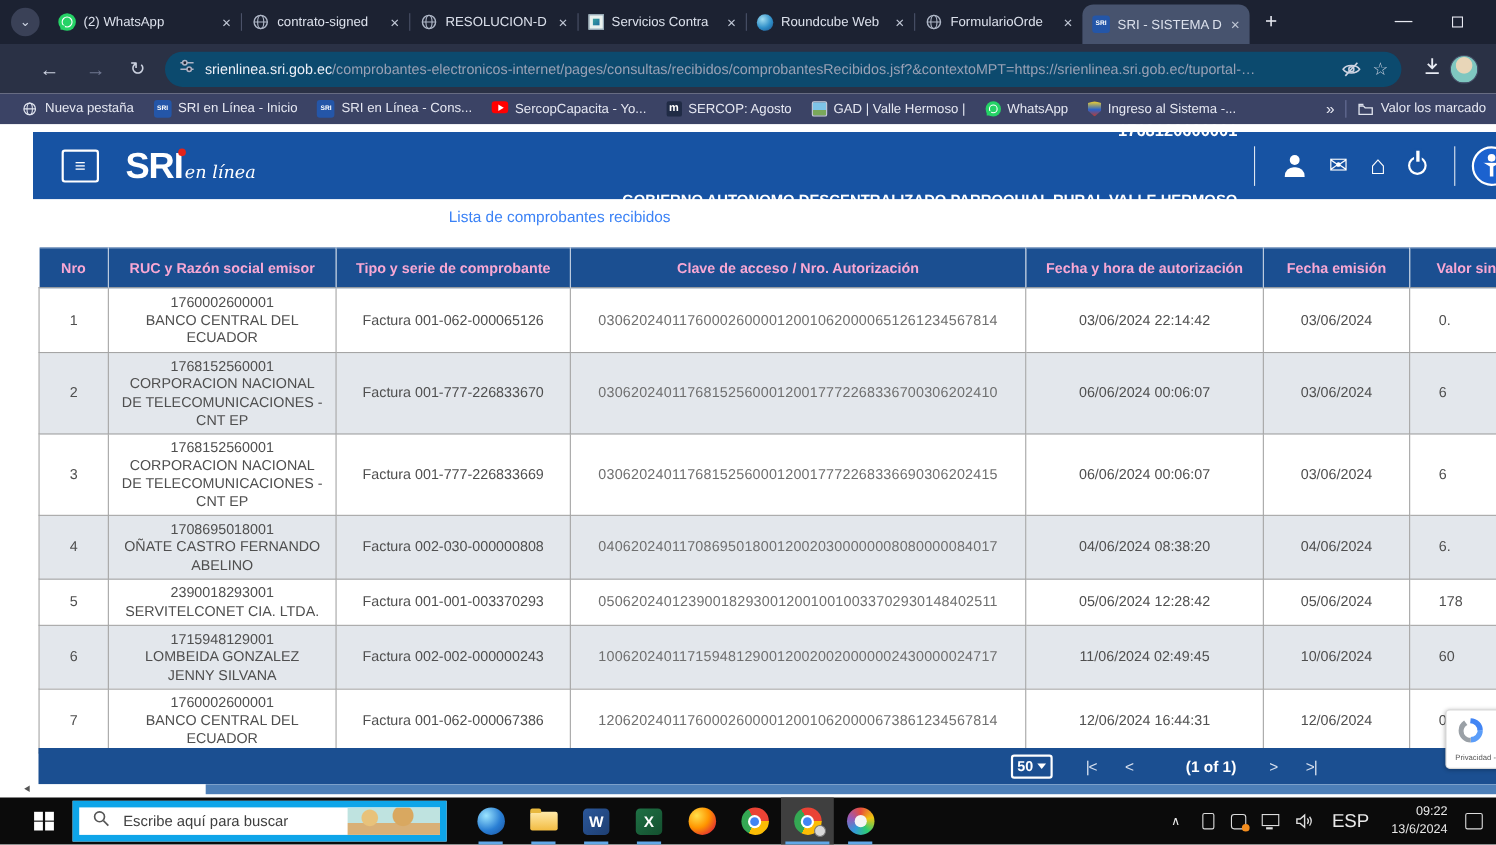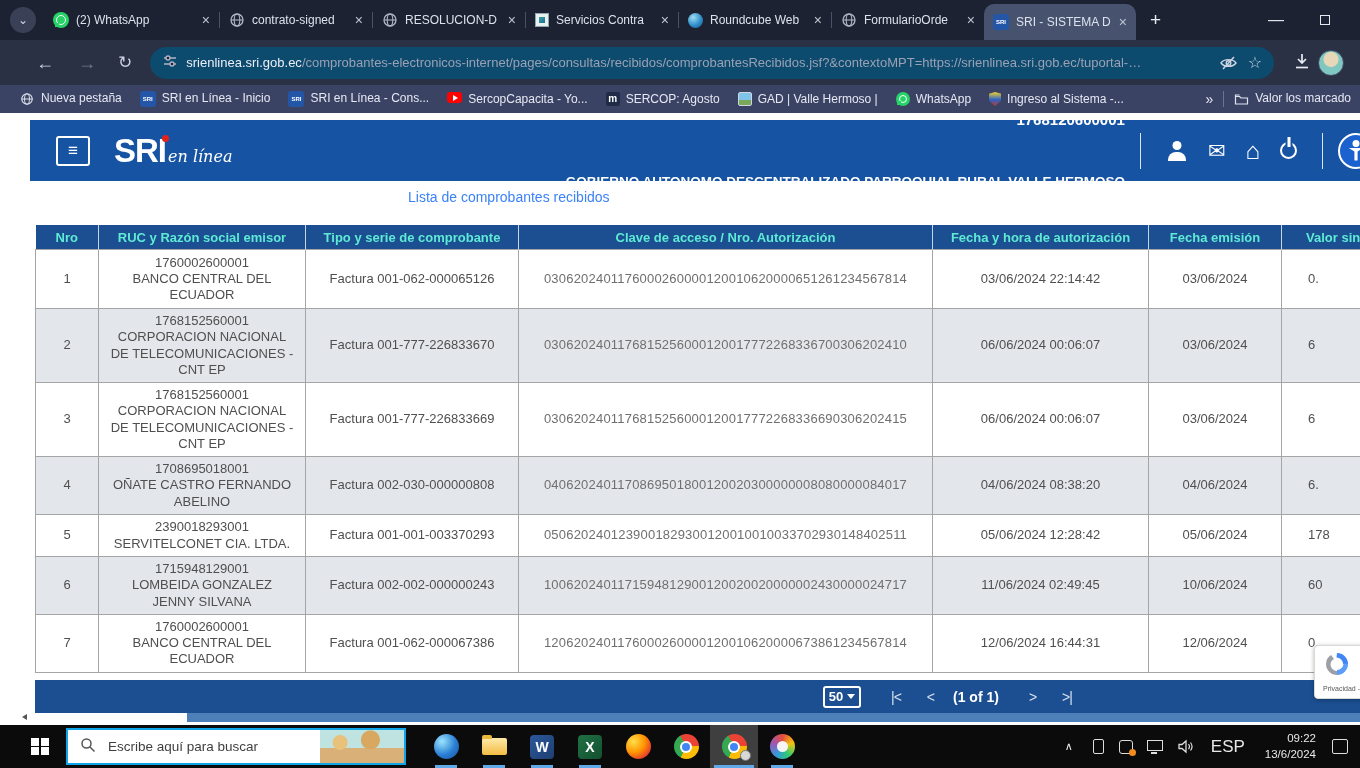--- a/index.html
+++ b/index.html
@@ -78,52 +78,52 @@
   .i-home{font-size:24px;color:#fff;font-weight:bold;}
   .i-power{width:17px;height:17px;border:2.5px solid #fff;border-radius:50%;position:relative;}
   .i-power::after{content:"";position:absolute;top:-7px;left:50%;transform:translateX(-50%);width:3px;height:10px;background:#fff;box-shadow:0 0 0 2px #1753a3;}
   .i-access{width:36px;height:36px;border-radius:50%;background:#1b62cf;border:2px solid #fff;position:relative;margin-right:-14px;}
   .i-access::before{content:"";position:absolute;top:5px;left:50%;transform:translateX(-50%);width:7px;height:7px;border-radius:50%;background:#fff;}
   .i-access::after{content:"";position:absolute;top:13px;left:50%;transform:translateX(-50%);width:16px;height:13px;background:#fff;clip-path:polygon(0 0,100% 0,60% 30%,60% 100%,40% 100%,40% 30%);}
 
   #page-title{position:absolute;left:408px;top:76px;font-size:14px;color:#3b82f6;}
 
   #ctable{position:absolute;left:35px;top:112px;width:1420px;border-collapse:collapse;table-layout:fixed;}
-  #ctable th{background:#1b4f91;color:#5eead4;font-size:13px;font-weight:bold;height:24px;border-right:1px solid rgba(255,255,255,.75);border-top:1px solid #1b4f91;text-align:center;}
+  #ctable th{background:#1b4f91;color:#f9a8d4;font-size:13px;font-weight:bold;height:36px;border-right:1px solid rgba(255,255,255,.75);border-top:1px solid #1b4f91;text-align:center;}
   #ctable th.valor-h{text-align:left;padding-left:24px;}
   #ctable td{border:1px solid #a5a5a5;font-size:13px;color:#4f4f4f;text-align:center;vertical-align:middle;padding:4px 6px;line-height:1.25;}
   #ctable tr.alt td{background:#e3e7ec;}
   #ctable td.clave{color:#6f6f6f;letter-spacing:.2px;}
   #ctable td.valor{text-align:left;padding-left:26px;}
   .emisor-name{width:185px;margin:0 auto;}
 
   #paginator{position:absolute;left:35px;top:567px;width:1420px;height:33px;background:#1b4f91;color:#fff;}
-  .pgroup{position:absolute;left:772px;top:0;height:100%;display:flex;align-items:center;padding-left:16px;}
+  .pgroup{position:absolute;left:868px;top:0;height:100%;display:flex;align-items:center;padding-left:16px;}
   .psel{width:38px;height:22px;border:2px solid #fff;border-radius:3px;display:flex;align-items:center;justify-content:center;gap:4px;font-size:13px;font-weight:bold;}
   .caret{width:0;height:0;border-left:4px solid transparent;border-right:4px solid transparent;border-top:5px solid #fff;}
   .pbtn{font-size:14px;color:#d9e2f0;letter-spacing:-1px;}
   .pb-first{margin-left:30px;}
   .pb-prev{margin-left:26px;}
-  .pb-label{margin-left:19px;font-weight:bold;color:#fff;letter-spacing:0;}
+  .pb-label{margin-left:48px;font-weight:bold;color:#fff;letter-spacing:0;}
   .pb-next{margin-left:30px;}
   .pb-last{margin-left:26px;}
 
   #recaptcha{position:absolute;left:1314px;top:532px;width:70px;height:54px;background:#fff;border:1px solid #d8d8d8;border-radius:4px;box-shadow:0 1px 4px rgba(0,0,0,.3);display:flex;flex-direction:column;align-items:flex-start;padding:4px 0 0 8px;}
   .rc-text{font-size:7px;color:#555;margin-top:3px;}
 
   #hscroll{position:absolute;left:0;top:600px;width:1360px;height:9px;background:#fff;}
   .hs-arrow{position:absolute;left:22px;top:1px;width:0;height:0;border-top:3.5px solid transparent;border-bottom:3.5px solid transparent;border-right:5px solid #555;}
   .hs-thumb{position:absolute;left:187px;right:0;top:0;height:100%;background:#4d7fb8;}
 
   
   #taskbar{position:absolute;top:725px;height:43px;left:0;right:0;background:#0b0b0b;display:flex;align-items:center;color:#e8e8e8;}
   .start{width:52px;height:100%;display:flex;align-items:center;justify-content:center;flex:none;margin-left:14px;}
   .winlogo{display:grid;grid-template-columns:8px 8px;grid-template-rows:8px 8px;gap:1.5px;}
   .winlogo span{background:#fff;}
-  .tsearch{width:340px;height:37px;background:#fff;border:2px solid #0ea5e9;display:flex;align-items:center;position:relative;flex:none;overflow:hidden;}
+  .tsearch{width:340px;height:37px;background:#fff;border:6px solid #0ea5e9;display:flex;align-items:center;position:relative;flex:none;overflow:hidden;}
   .tsearch input{border:none;outline:none;font-size:13.5px;color:#3f3f3f;width:190px;font-family:"Liberation Sans",sans-serif;background:transparent;}
   .tsearch input::placeholder{color:#3f3f3f;opacity:1;}
   .mag{margin:0 10px 0 12px;flex:none;}
   .bing-art{position:absolute;right:0;top:0;width:84px;height:100%;background:
      radial-gradient(circle at 24% 38%, #e8c27a 0 7px, transparent 8px),
      radial-gradient(circle at 60% 30%, #d9a860 0 9px, transparent 10px),
      linear-gradient(180deg,#bfe3e0 0 55%,#d9b077 55% 100%);}
   .ticons{display:flex;margin-left:16px;height:100%;}
   .ticon{width:48px;height:100%;display:flex;align-items:center;justify-content:center;position:relative;flex:none;}
   .ticon.active-app{background:#3f3f3f;}

